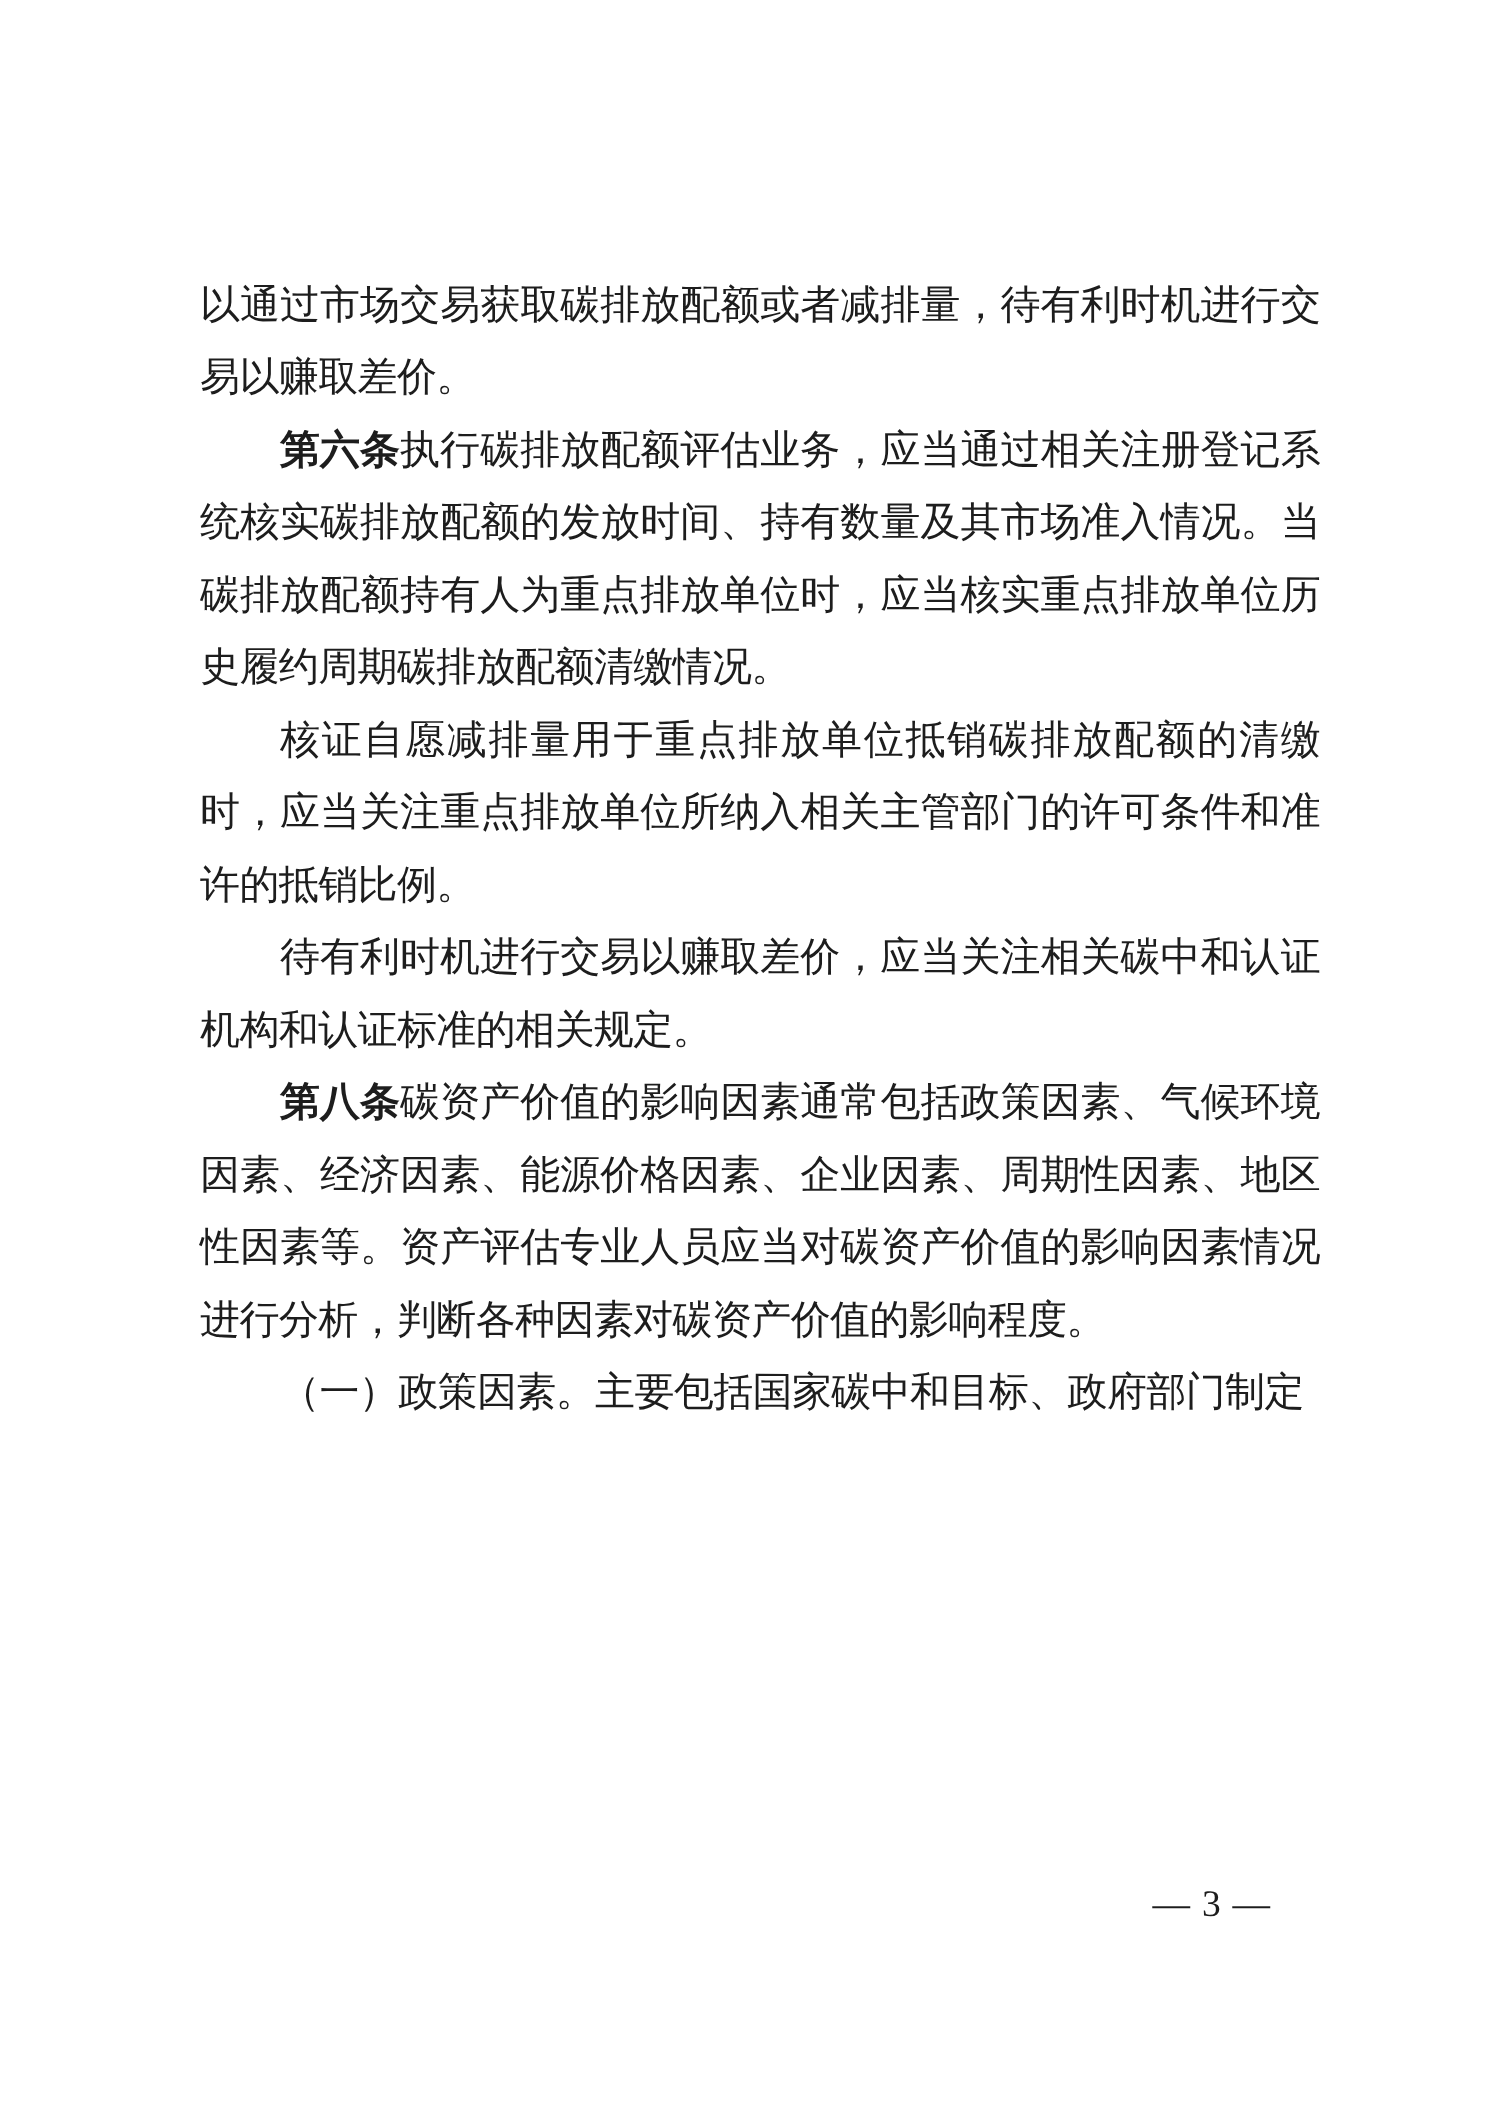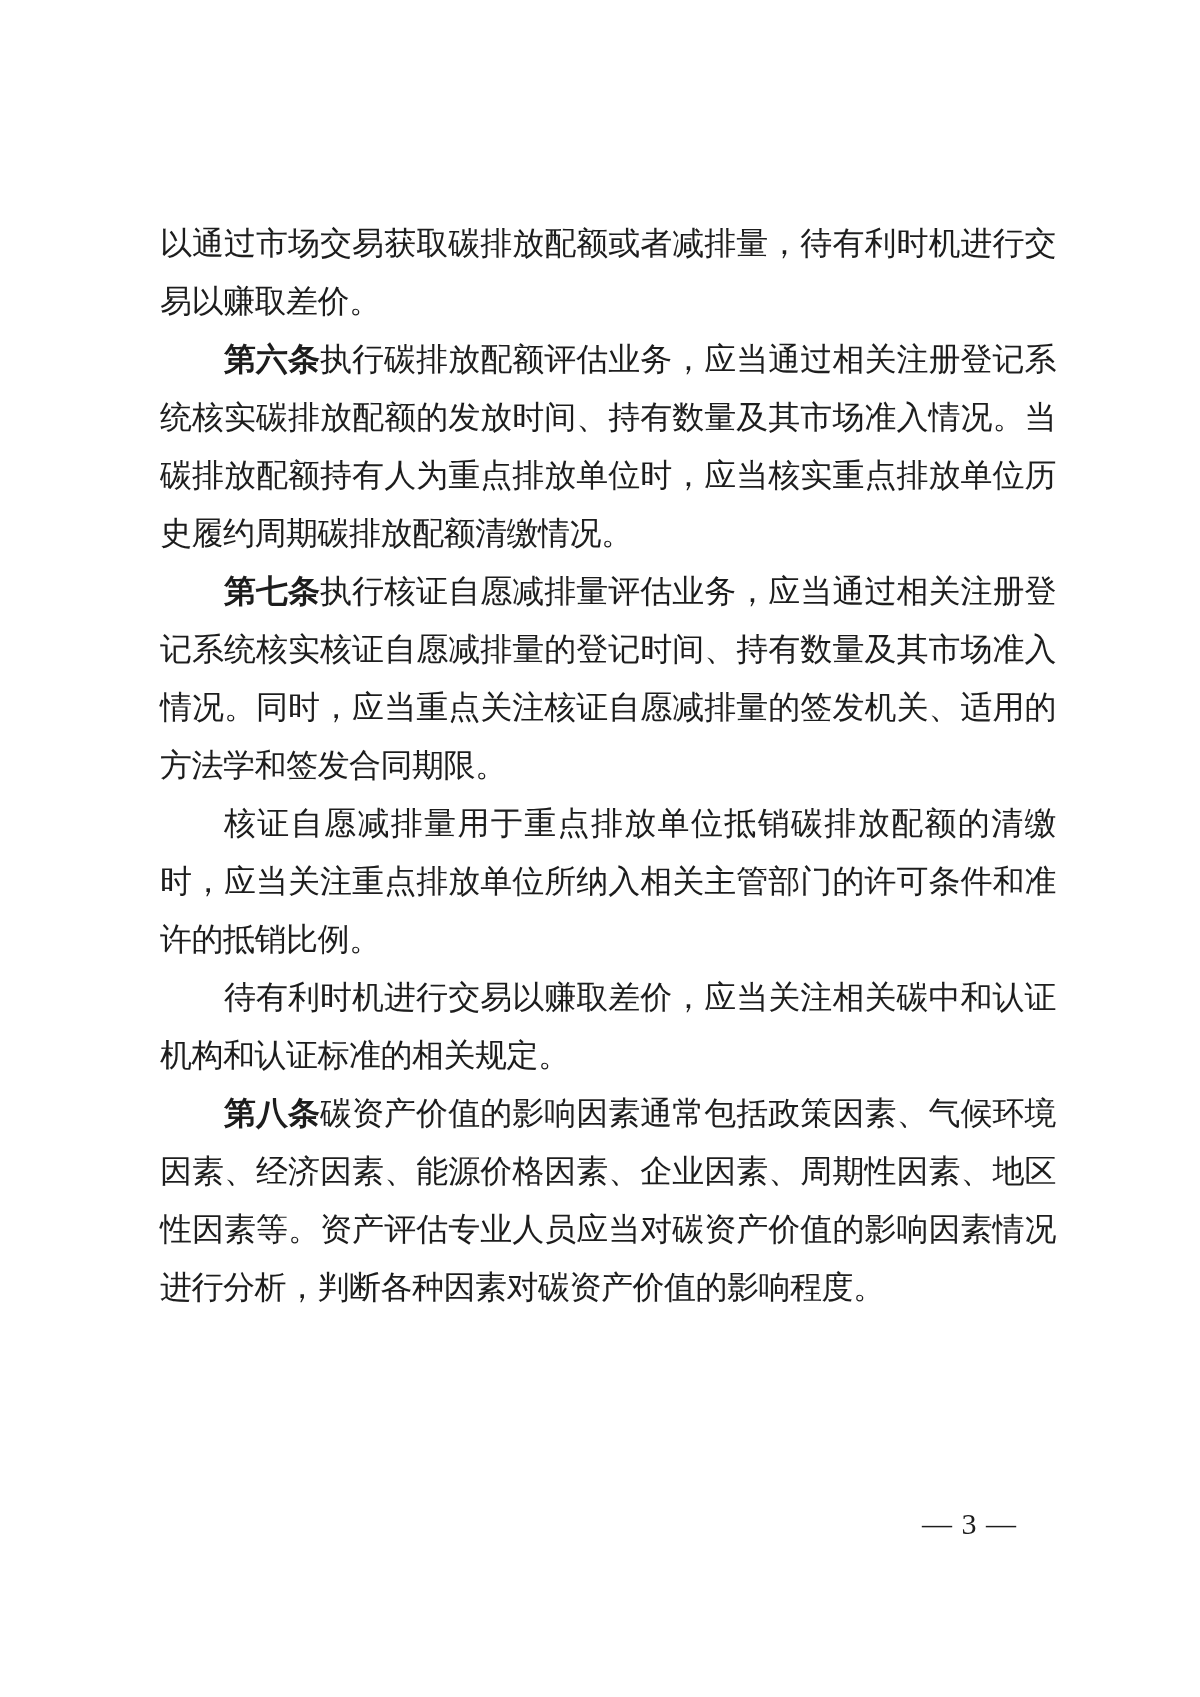--- a/index.html
+++ b/index.html
@@ -48,19 +48,19 @@
     white-space: nowrap;
   }
 </style>
 </head>
 <body>
 
 <div class="page">
   <div class="body-text" id="doc-body">
       <p><span>以通过市场交易获取碳排放配额或者减排量，待有利时机进行交易以赚取差价。</span></p>
       <p class="indent"><span class="article-lead">第六条</span><span>执行碳排放配额评估业务，应当通过相关注册登记系统核实碳排放配额的发放时间、持有数量及其市场准入情况。当碳排放配额持有人为重点排放单位时，应当核实重点排放单位历史履约周期碳排放配额清缴情况。</span></p>
-      <p class="indent"><span class="article-lead">第七条</span><span>执行核证自愿减排量评估业务，应当通过相关注册登记系统核实核证自愿减排量的登记时间、持有数量及其市场准入情况。同时，应当重点关注核证自愿减排量的签发机关、适用的方法学和签发合同期限。</span></p>
       <p class="indent"><span>核证自愿减排量用于重点排放单位抵销碳排放配额的清缴时，应当关注重点排放单位所纳入相关主管部门的许可条件和准许的抵销比例。</span></p>
       <p class="indent"><span>待有利时机进行交易以赚取差价，应当关注相关碳中和认证机构和认证标准的相关规定。</span></p>
       <p class="indent"><span class="article-lead">第八条</span><span>碳资产价值的影响因素通常包括政策因素、气候环境因素、经济因素、能源价格因素、企业因素、周期性因素、地区性因素等。资产评估专业人员应当对碳资产价值的影响因素情况进行分析，判断各种因素对碳资产价值的影响程度。</span></p>
+      <p class="indent"><span>（一）政策因素。主要包括国家碳中和目标、政府部门制定</span></p>
     </div>
   <div class="page-number">— 3 —</div>
 </div>
 
 </body></html>

